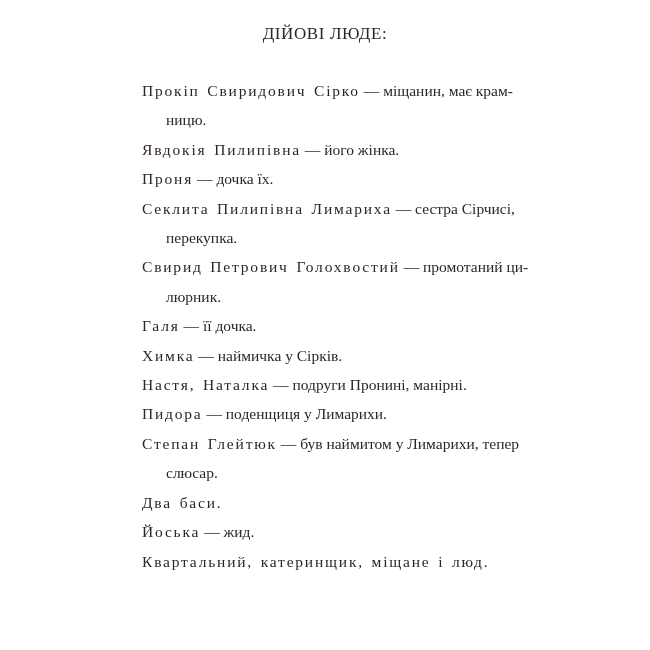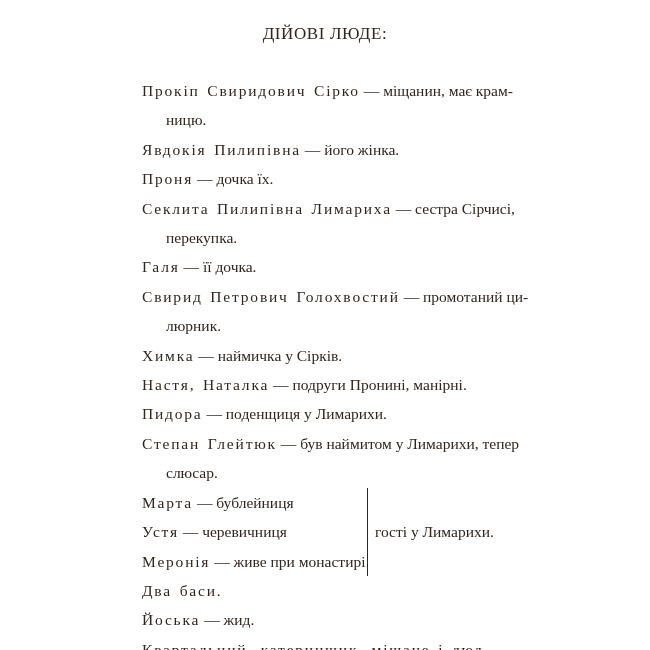--- a/index.html
+++ b/index.html
@@ -77,36 +77,27 @@
 <div class="page">
   <h1 class="title">ДІЙОВІ ЛЮДЕ:</h1>
 
   <div class="content">
     <div class="entry"><span class="name">Прокіп Свиридович Сірко</span> <span class="desc">— міщанин, має крам-
 ницю.</span></div>
     <div class="entry"><span class="name">Явдокія Пилипівна</span> <span class="desc">— його жінка.</span></div>
     <div class="entry"><span class="name">Проня</span> <span class="desc">— дочка їх.</span></div>
     <div class="entry"><span class="name">Секлита Пилипівна Лимариха</span> <span class="desc">— сестра Сірчисі,
 перекупка.</span></div>
-    <div class="entry"><span class="name">Галя</span> <span class="desc">— її дочка.</span></div>
     <div class="entry"><span class="name">Свирид Петрович Голохвостий</span> <span class="desc">— промотаний ци-
 люрник.</span></div>
+    <div class="entry"><span class="name">Галя</span> <span class="desc">— її дочка.</span></div>
     <div class="entry"><span class="name">Химка</span> <span class="desc">— наймичка у Сірків.</span></div>
     <div class="entry"><span class="name">Настя, Наталка</span> <span class="desc">— подруги Пронині, манірні.</span></div>
     <div class="entry"><span class="name">Пидора</span> <span class="desc">— поденщиця у Лимарихи.</span></div>
     <div class="entry"><span class="name">Степан Глейтюк</span> <span class="desc">— був наймитом у Лимарихи, тепер
 слюсар.</span></div>
 
-    <div class="group">
-      <div class="group-left">
-        <div class="entry"><span class="name">Марта</span> <span class="desc">— бублейниця</span></div>
-        <div class="entry"><span class="name">Устя</span> <span class="desc">— черевичниця</span></div>
-        <div class="entry"><span class="name">Меронія</span> <span class="desc">— живе при монастирі</span></div>
-      </div>
-      <div class="group-divider"></div>
-      <div class="group-label">гості у Лимарихи.</div>
-    </div>
 
     <div class="entry"><span class="name">Два баси.</span> <span class="desc"></span></div>
     <div class="entry"><span class="name">Йоська</span> <span class="desc">— жид.</span></div>
     <div class="entry"><span class="name">Квартальний, катеринщик, міщане і люд.</span> <span class="desc"></span></div>
   </div>
 </div>
 
 </body></html>

